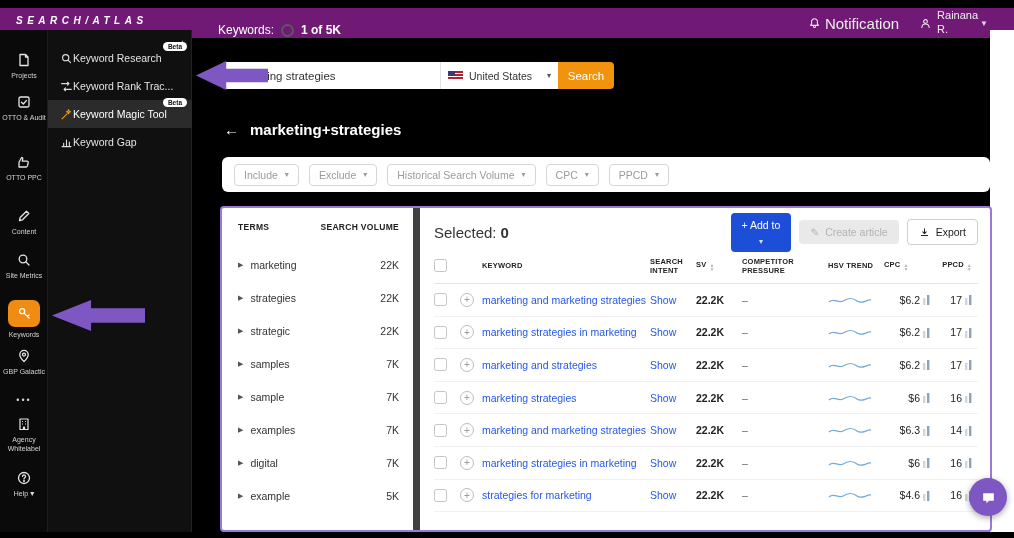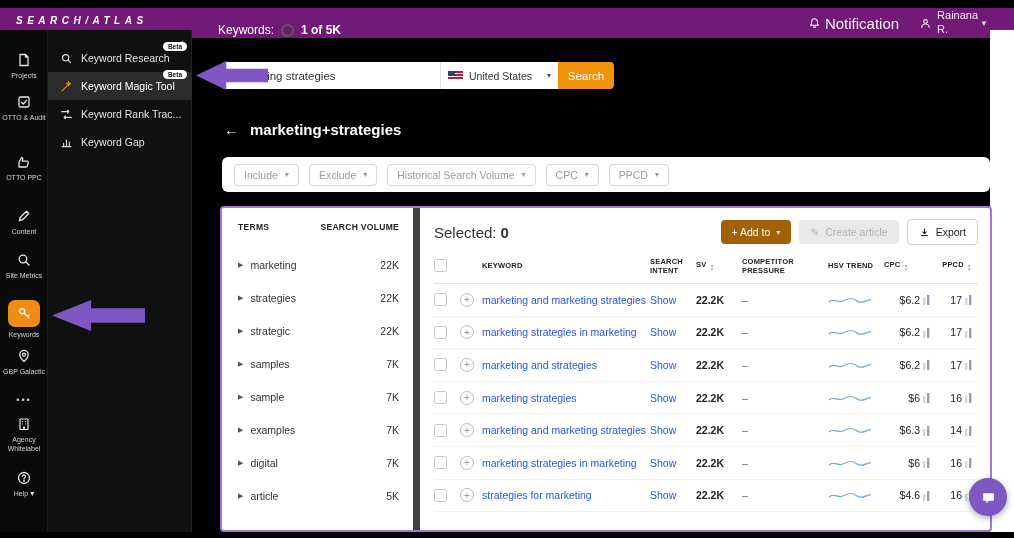--- a/index.html
+++ b/index.html
@@ -28,21 +28,21 @@
   .side-item { position:absolute; width:48px; text-align:center; }
   .side-item .ic { display:flex; justify-content:center; }
   .side-item .lbl { font-size:7px; color:#d4d4d4; margin-top:3px; line-height:1.3; padding:0 2px; }
   .kw-box { display:inline-flex; align-items:center; justify-content:center; width:32px; height:27px; background:#ee8c14; border-radius:7px; }
   .dots { font-size:9px; letter-spacing:2px; color:#d4d4d4; }
 
   
   .menupanel { position:absolute; left:48px; top:30px; width:144px; height:502px; background:#101010; border-right:1px solid #222; }
   .collapse { position:absolute; top:5px; right:3px; width:12px; height:14px; color:#cfcfcf; font-size:11px; line-height:14px; text-align:center; cursor:pointer; }
   .menu-list { position:absolute; top:14px; left:0; width:144px; }
-  .menu-item { position:relative; display:flex; align-items:center; gap:8px; height:28px; padding:0 8px 0 12px; color:#e3e3e3; font-size:10.5px; white-space:nowrap;text-align:center; }
+  .menu-item { position:relative; display:flex; align-items:center; gap:0; height:28px; padding:0 8px 0 12px; color:#e3e3e3; font-size:10.5px; white-space:nowrap;text-align:center; }
   .menu-item.active { background:#2b2b2b; color:#fff; }
   .beta { position:absolute; top:-2px; right:5px; background:#fff; color:#111; font-size:6.5px; font-weight:bold; padding:1px 5px; border-radius:6px; }
 
   
   .right-gutter { position:absolute; left:990px; top:30px; width:24px; height:502px; background:#fff; }
 
   
   .searchgroup { position:absolute; left:222px; top:62px; height:27px; display:flex; }
   .search-input { width:218px; height:27px; background:#fff; border:none; outline:none; border-radius:4px 0 0 4px; padding:0 10px; font-size:11.5px; color:#333; font-family:"Liberation Sans", sans-serif; }
   .country { width:118px; background:#fff; border-left:1px solid #e3e3e3; display:flex; align-items:center; gap:6px; padding:0 7px; font-size:10.5px; color:#333; cursor:pointer; }
@@ -69,21 +69,21 @@
   .term-row { display:flex; justify-content:space-between; align-items:flex-end; height:33px; font-size:10.5px; color:#333; cursor:pointer; }
   .term-name { display:flex; gap:7px; align-items:center; }
   .tri { color:#555; font-size:7px; }
 
   .results { flex:1; padding:8px 12px 0 14px; display:flex; flex-direction:column; }
   .res-toolbar { display:flex; align-items:center; height:32px; }
   .selected { font-size:15px; color:#333; }
   .selected b { margin-left:4px; }
   .btns { margin-left:auto; display:flex; gap:8px; align-items:center; }
   .btn { border:none; border-radius:4px; font-size:10.5px; font-family:"Liberation Sans", sans-serif; padding:6px 11px; display:flex; gap:6px; align-items:center; cursor:pointer; }
-  .btn-add { background:#a16207; color:#fff; }
+  .btn-add { background:#1d4ed8; color:#fff;flex-direction:column; }
   .btn-create { background:#e9e9e9; color:#b3b3b3; }
   .btn-export { background:#fff; border:1px solid #cfcfcf; color:#222; }
 
   .tbl-head, .tbl-row { display:grid; grid-template-columns:26px 22px 1fr 46px 46px 86px 56px 52px 42px; align-items:center; }
   .tbl-head { height:36px; border-bottom:1px solid #e4e4e4; font-size:7.5px; font-weight:bold; color:#222; letter-spacing:.2px; }
   .tbl-head .hcell { line-height:1.2; }
   .tbl-row { height:32.6px; border-bottom:1px solid #f1f1f1; font-size:10.5px; }
   .cb { width:13px; height:13px; border:1.5px solid #c4c4c4; border-radius:2.5px; background:#fff; cursor:pointer; }
   .plus { width:14px; height:14px; border:1.2px solid #bdbdbd; border-radius:50%; color:#9a9a9a; font-size:10px; display:flex; align-items:center; justify-content:center; cursor:pointer; }
   .kw-link { color:#2457e6; text-decoration:none; white-space:nowrap; overflow:hidden; cursor:pointer; }
@@ -231,33 +231,33 @@
   <div class="collapse">‹</div>
   <div class="menu-list">
     <div class="menu-item">
       <svg width="13" height="13" viewBox="0 0 16 16" fill="none" stroke="#ddd" stroke-width="1.4" stroke-linecap="round">
           <circle cx="7" cy="7" r="3.8"></circle>
           <path d="M9.9 9.9l3.1 3.1"></path>
         </svg>
       <span>Keyword Research</span>
       <span class="beta">Beta</span>
     </div>
+    <div class="menu-item">
+      <svg width="13" height="13" viewBox="0 0 16 16" fill="none" stroke="#ddd" stroke-width="1.4" stroke-linecap="round" stroke-linejoin="round">
+          <path d="M2 4.5h9M11 4.5L9.3 2.8M11 4.5L9.3 6.2M14 11.5H5M5 11.5l1.7-1.7M5 11.5l1.7 1.7"></path>
+        </svg>
+      <span>Keyword Rank Trac...</span>
+    </div>
     <div class="menu-item active">
       <svg width="13" height="13" viewBox="0 0 16 16" fill="none" stroke="#f2930d" stroke-width="1.4" stroke-linecap="round" stroke-linejoin="round">
           <path d="M2.5 13.5L9 7"></path>
           <path d="M10.5 2l.7 1.8L13 4.5l-1.8.7-.7 1.8-.7-1.8L8 4.5l1.8-.7z"></path>
         </svg>
       <span>Keyword Magic Tool</span>
       <span class="beta">Beta</span>
-    </div>
-    <div class="menu-item">
-      <svg width="13" height="13" viewBox="0 0 16 16" fill="none" stroke="#ddd" stroke-width="1.4" stroke-linecap="round" stroke-linejoin="round">
-          <path d="M2 4.5h9M11 4.5L9.3 2.8M11 4.5L9.3 6.2M14 11.5H5M5 11.5l1.7-1.7M5 11.5l1.7 1.7"></path>
-        </svg>
-      <span>Keyword Rank Trac...</span>
     </div>
     <div class="menu-item">
       <svg width="13" height="13" viewBox="0 0 16 16" fill="none" stroke="#ddd" stroke-width="1.4" stroke-linecap="round">
           <path d="M2.5 13h11M4.5 13V9M8 13V5M11.5 13V7.5"></path>
         </svg>
       <span>Keyword Gap</span>
     </div>
   </div>
 </div>
 
@@ -355,21 +355,21 @@
     <div class="term-row">
       <span class="term-name">
           <span class="tri">▶</span>
           <span>digital</span>
         </span>
       <span>7K</span>
     </div>
     <div class="term-row">
       <span class="term-name">
           <span class="tri">▶</span>
-          <span>article</span>
+          <span>example</span>
         </span>
       <span>5K</span>
     </div>
   </div>
 
   <div class="results">
     <div class="res-toolbar">
       <span class="selected">
         <span>Selected:</span><b>0</b>
       </span>

